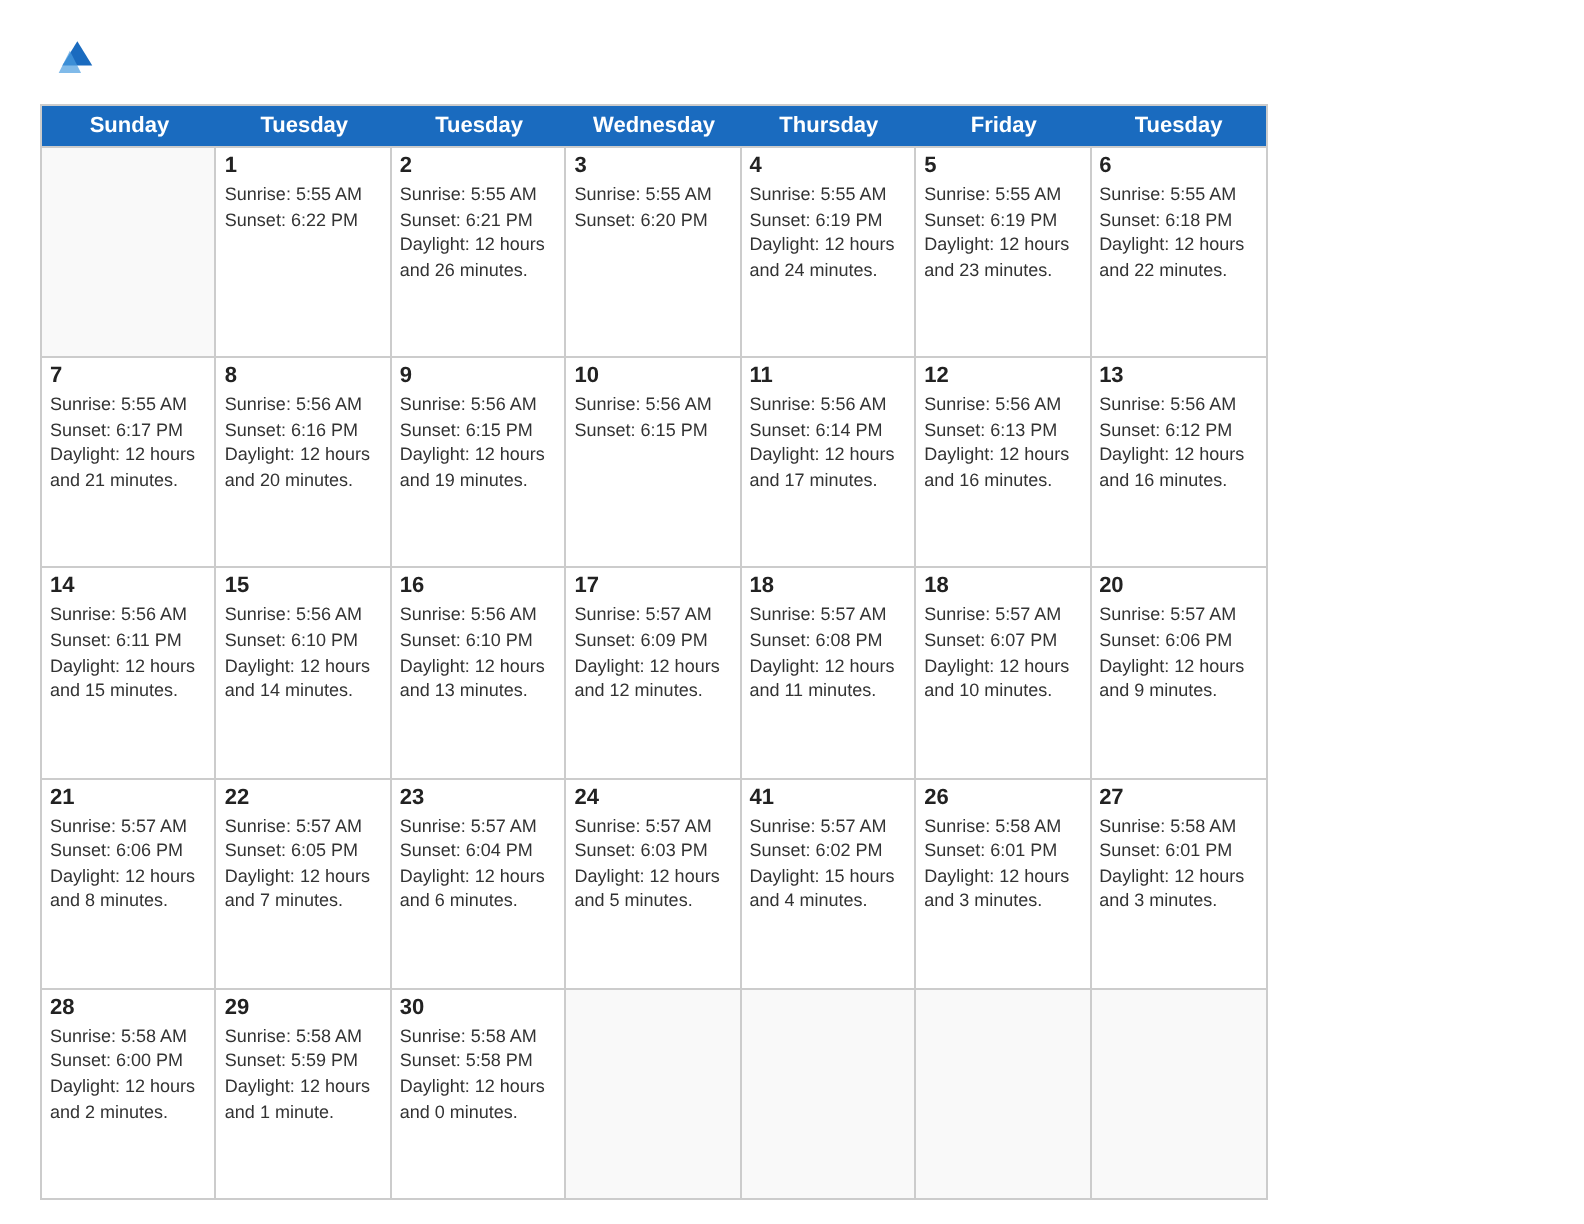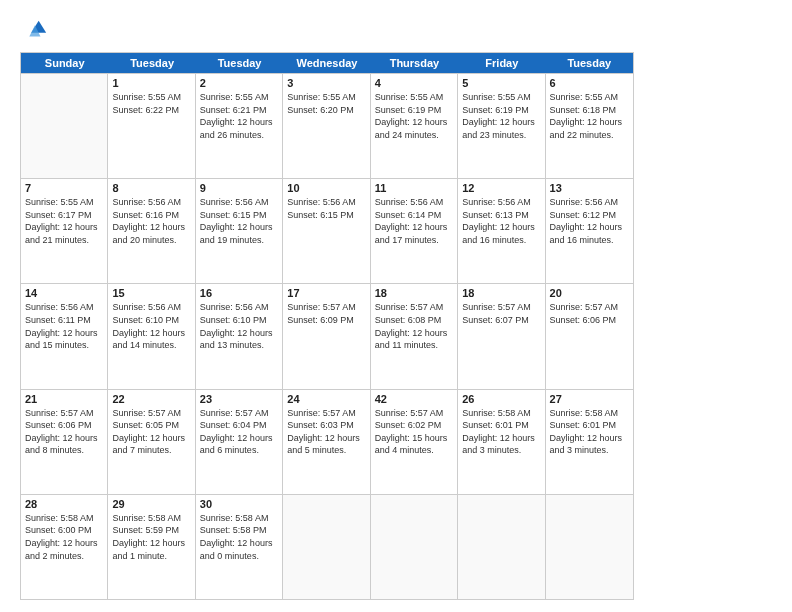--- a/index.html
+++ b/index.html
@@ -242,36 +242,39 @@
           <div class="cal-cell">
             <div class="day-num">16</div>
             <div class="cell-line">Sunrise: 5:56 AM</div>
             <div class="cell-line">Sunset: 6:10 PM</div>
             <div class="cell-line">Daylight: 12 hours and 13 minutes.</div>
           </div>
           <div class="cal-cell">
             <div class="day-num">17</div>
             <div class="cell-line">Sunrise: 5:57 AM</div>
             <div class="cell-line">Sunset: 6:09 PM</div>
+            <div class="cell-line">Daylight: 12 hours and 12 minutes.</div>
           </div>
           <div class="cal-cell">
             <div class="day-num">18</div>
             <div class="cell-line">Sunrise: 5:57 AM</div>
             <div class="cell-line">Sunset: 6:08 PM</div>
             <div class="cell-line">Daylight: 12 hours and 11 minutes.</div>
           </div>
           <div class="cal-cell">
             <div class="day-num">18</div>
             <div class="cell-line">Sunrise: 5:57 AM</div>
             <div class="cell-line">Sunset: 6:07 PM</div>
+            <div class="cell-line">Daylight: 12 hours and 10 minutes.</div>
           </div>
           <div class="cal-cell">
             <div class="day-num">20</div>
             <div class="cell-line">Sunrise: 5:57 AM</div>
             <div class="cell-line">Sunset: 6:06 PM</div>
+            <div class="cell-line">Daylight: 12 hours and 9 minutes.</div>
           </div>
         </div>
         <div class="cal-row">
           <div class="cal-cell">
             <div class="day-num">21</div>
             <div class="cell-line">Sunrise: 5:57 AM</div>
             <div class="cell-line">Sunset: 6:06 PM</div>
             <div class="cell-line">Daylight: 12 hours and 8 minutes.</div>
           </div>
           <div class="cal-cell">
@@ -286,21 +289,21 @@
             <div class="cell-line">Sunset: 6:04 PM</div>
             <div class="cell-line">Daylight: 12 hours and 6 minutes.</div>
           </div>
           <div class="cal-cell">
             <div class="day-num">24</div>
             <div class="cell-line">Sunrise: 5:57 AM</div>
             <div class="cell-line">Sunset: 6:03 PM</div>
             <div class="cell-line">Daylight: 12 hours and 5 minutes.</div>
           </div>
           <div class="cal-cell">
-            <div class="day-num">42</div>
+            <div class="day-num">41</div>
             <div class="cell-line">Sunrise: 5:57 AM</div>
             <div class="cell-line">Sunset: 6:02 PM</div>
             <div class="cell-line">Daylight: 15 hours and 4 minutes.</div>
           </div>
           <div class="cal-cell">
             <div class="day-num">26</div>
             <div class="cell-line">Sunrise: 5:58 AM</div>
             <div class="cell-line">Sunset: 6:01 PM</div>
             <div class="cell-line">Daylight: 12 hours and 3 minutes.</div>
           </div>

